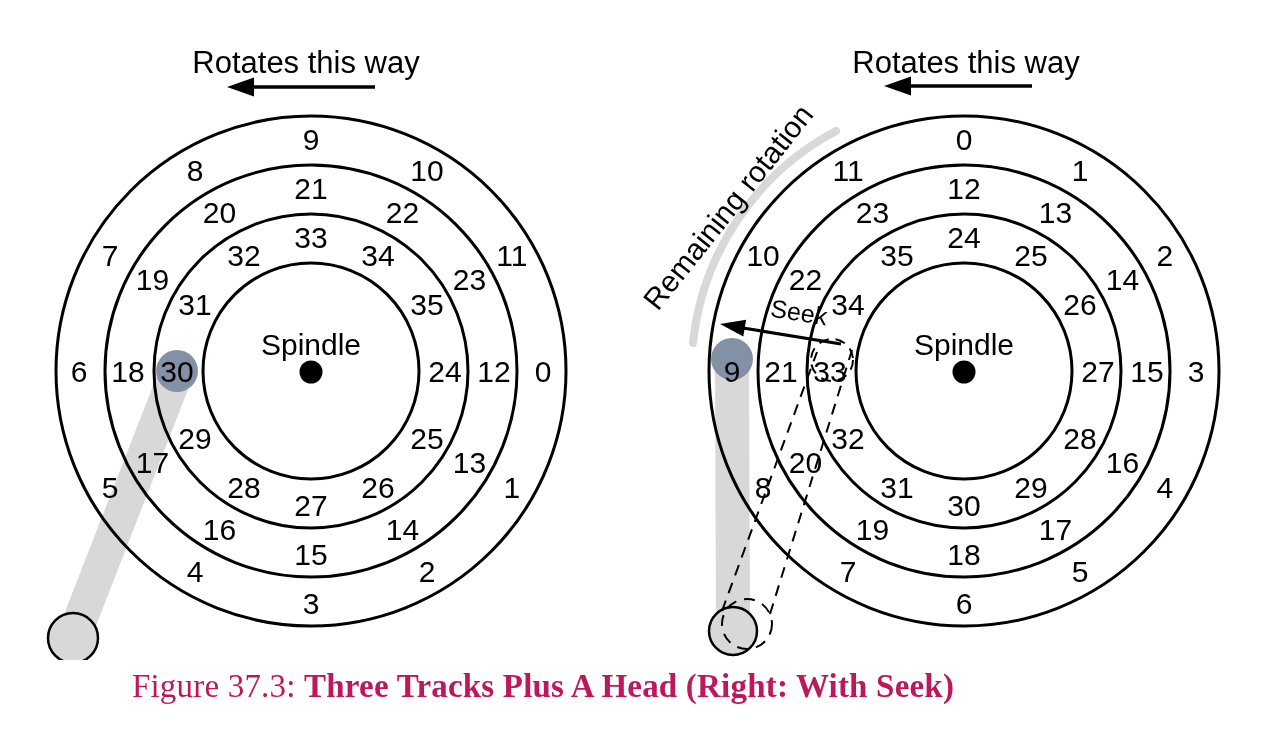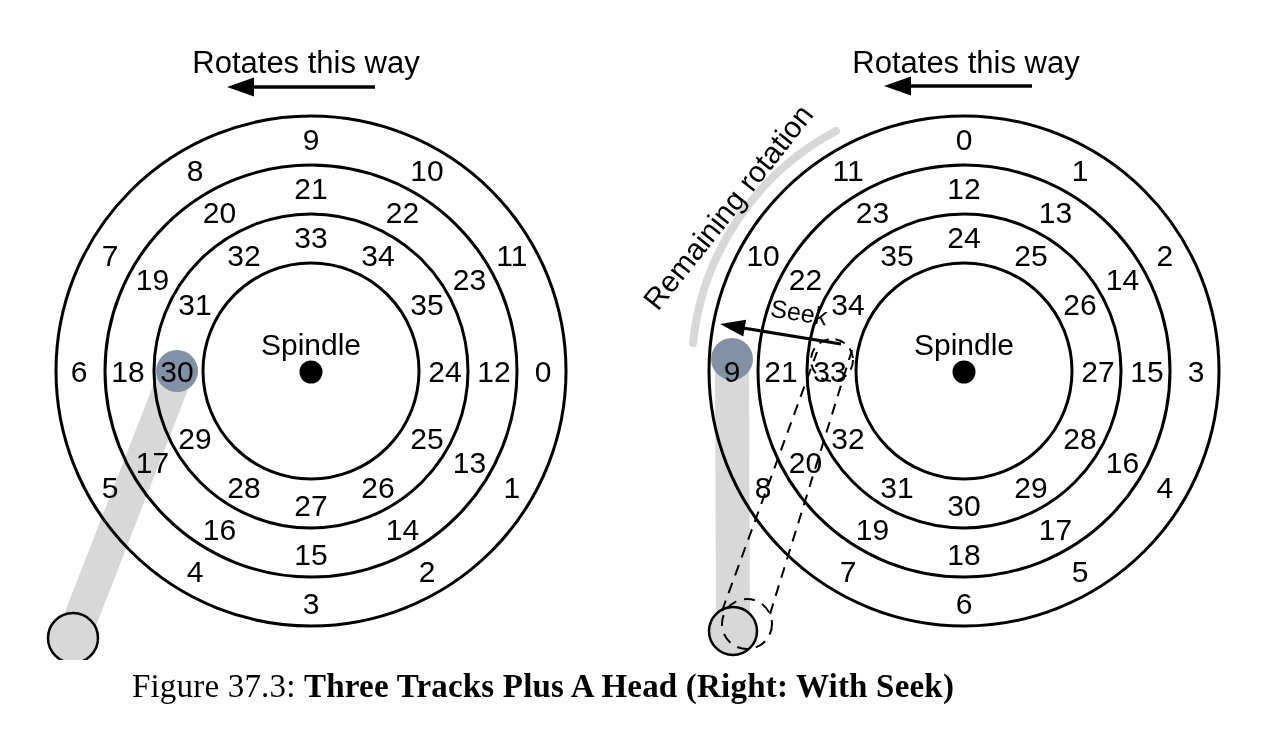--- a/index.html
+++ b/index.html
@@ -3,21 +3,21 @@
 <meta charset="utf-8">
 <style>
   html,body{margin:0;padding:0;background:#ffffff;}
   body{width:1278px;height:732px;overflow:hidden;}
   #figure-wrap{width:1278px;height:732px;position:relative;}
   svg{display:block;}
   svg text{font-family:"Liberation Sans","DejaVu Sans",sans-serif;fill:#000;}
   .caption{
     width:1086px;text-align:center;margin-top:8px;
     font-family:"Liberation Serif","DejaVu Serif",serif;
-    font-size:33px;color:#000000;letter-spacing:.2px;
+    font-size:33px;color:#be185d;letter-spacing:.2px;
   }
   .cap-title{font-weight:bold;}
 </style>
 </head>
 <body>
 
 <div id="figure-wrap">
   <svg id="diagram" width="1278" height="660" viewBox="0 0 1278 660">
       <g>
         <polygon points="88.8,644.2 57.2,631.8 161.2,364.8 192.8,377.2" fill="#d8d8d8"></polygon>

